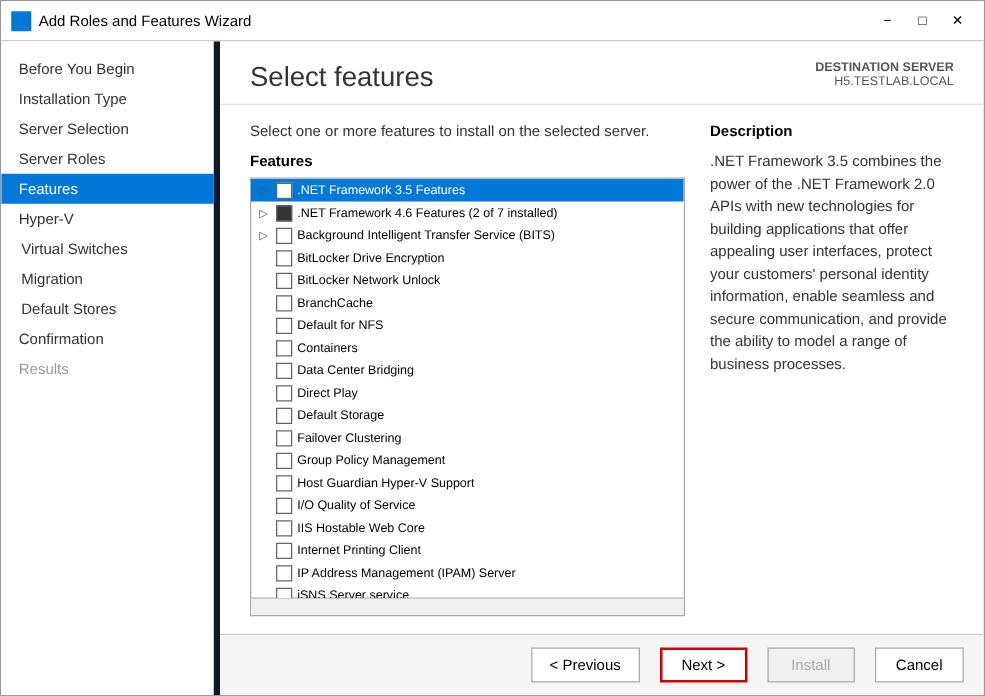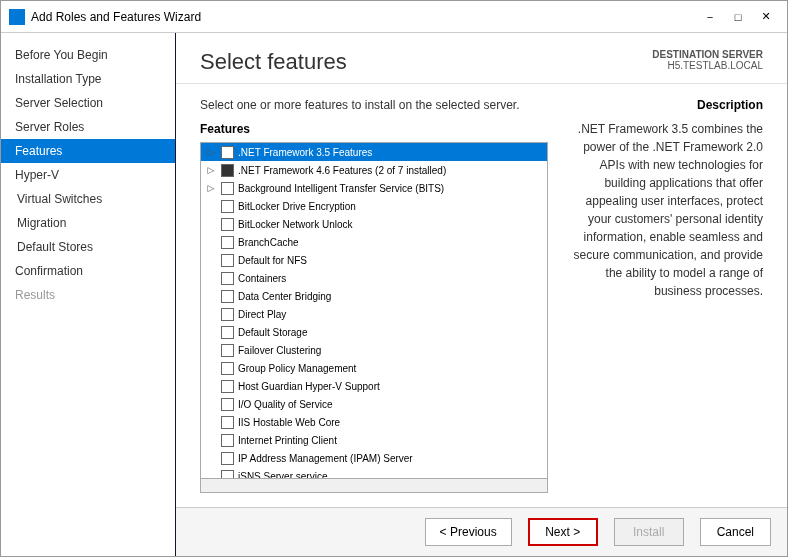--- a/index.html
+++ b/index.html
@@ -9,21 +9,21 @@
 
     .titlebar { background: #fff; border-bottom: 1px solid #ccc; display: flex; align-items: center; padding: 6px 8px; height: 32px; }
     .titlebar-icon { width: 16px; height: 16px; background: #0078d7; margin-right: 6px; display: flex; align-items: center; justify-content: center; }
     .titlebar-icon svg { width: 14px; height: 14px; }
     .titlebar-title { font-size: 12px; flex: 1; }
     .titlebar-controls { display: flex; gap: 2px; }
     .titlebar-btn { width: 26px; height: 20px; border: none; background: transparent; cursor: pointer; font-size: 11px; display: flex; align-items: center; justify-content: center; }
 
     .content { display: flex; flex: 1; overflow: hidden; }
 
-    .sidebar { width: 175px; background: #fff; padding: 10px 0; border-right: 1px solid #0f172a; flex-shrink: 0; }
+    .sidebar { width: 175px; background: #fff; padding: 10px 0; border-right: 5px solid #0f172a; flex-shrink: 0; }
     .sidebar-item { padding: 5px 14px; cursor: pointer; font-size: 12px; color: #333; }
     .sidebar-item.active { background: #0078d7; color: #fff; }
     .sidebar-item.disabled { color: #999; }
     .sidebar-item.indent1 { padding-left: 16px; }
 
     .main { flex: 1; display: flex; flex-direction: column; padding: 0; }
 
     .page-header { padding: 16px 24px 8px 24px; border-bottom: 1px solid #e0e0e0; display: flex; justify-content: space-between; align-items: flex-start; }
     .page-title { font-size: 22px; font-weight: 300; color: #333; }
     .server-info { text-align: right; font-size: 10px; color: #555; }
@@ -44,21 +44,21 @@
     .feature-item { display: flex; align-items: center; padding: 2px 4px; cursor: pointer; min-height: 18px; }
     .feature-item.selected { background: #0078d7; color: #fff; }
     .feature-item .expand-btn { width: 12px; height: 12px; display: flex; align-items: center; justify-content: center; font-size: 9px; color: #555; flex-shrink: 0; cursor: pointer; }
     .feature-item .checkbox { width: 13px; height: 13px; border: 1px solid #666; margin: 0 4px; flex-shrink: 0; display: flex; align-items: center; justify-content: center; background: #fff; }
     .feature-item .checkbox.partial { background: #333; }
     .feature-item span.item-label { font-size: 10px; }
 
     .scrollbar-bottom { height: 14px; border-top: 1px solid #aaa; background: #f0f0f0; display: flex; align-items: center; }
     .scrollbar-bottom-inner { flex: 1; height: 14px; background: #f0f0f0; }
 
-    .description-section { width: 195px; flex-shrink: 0; text-align: right; }
+    .description-section { width: 195px; flex-shrink: 0; }
     .description-label { font-size: 12px; font-weight: bold; margin-bottom: 8px; }
     .description-text { font-size: 12px; color: #333; line-height: 1.5; }
 
     .footer { border-top: 1px solid #ccc; padding: 10px 16px; display: flex; justify-content: flex-end; gap: 16px; background: #f5f5f5; }
     .footer-btn { padding: 5px 16px; font-size: 12px; border: 1px solid #aaa; background: #fff; cursor: pointer; min-width: 70px; }
     .footer-btn.disabled { color: #aaa; background: #f0f0f0; cursor: default; }
 
     .nav-prev, .nav-next { padding: 5px 14px; font-size: 12px; border: 1px solid #aaa; background: #fff; cursor: pointer; }
     .nav-next { border: 2px solid #cc0000; }
   </style>

